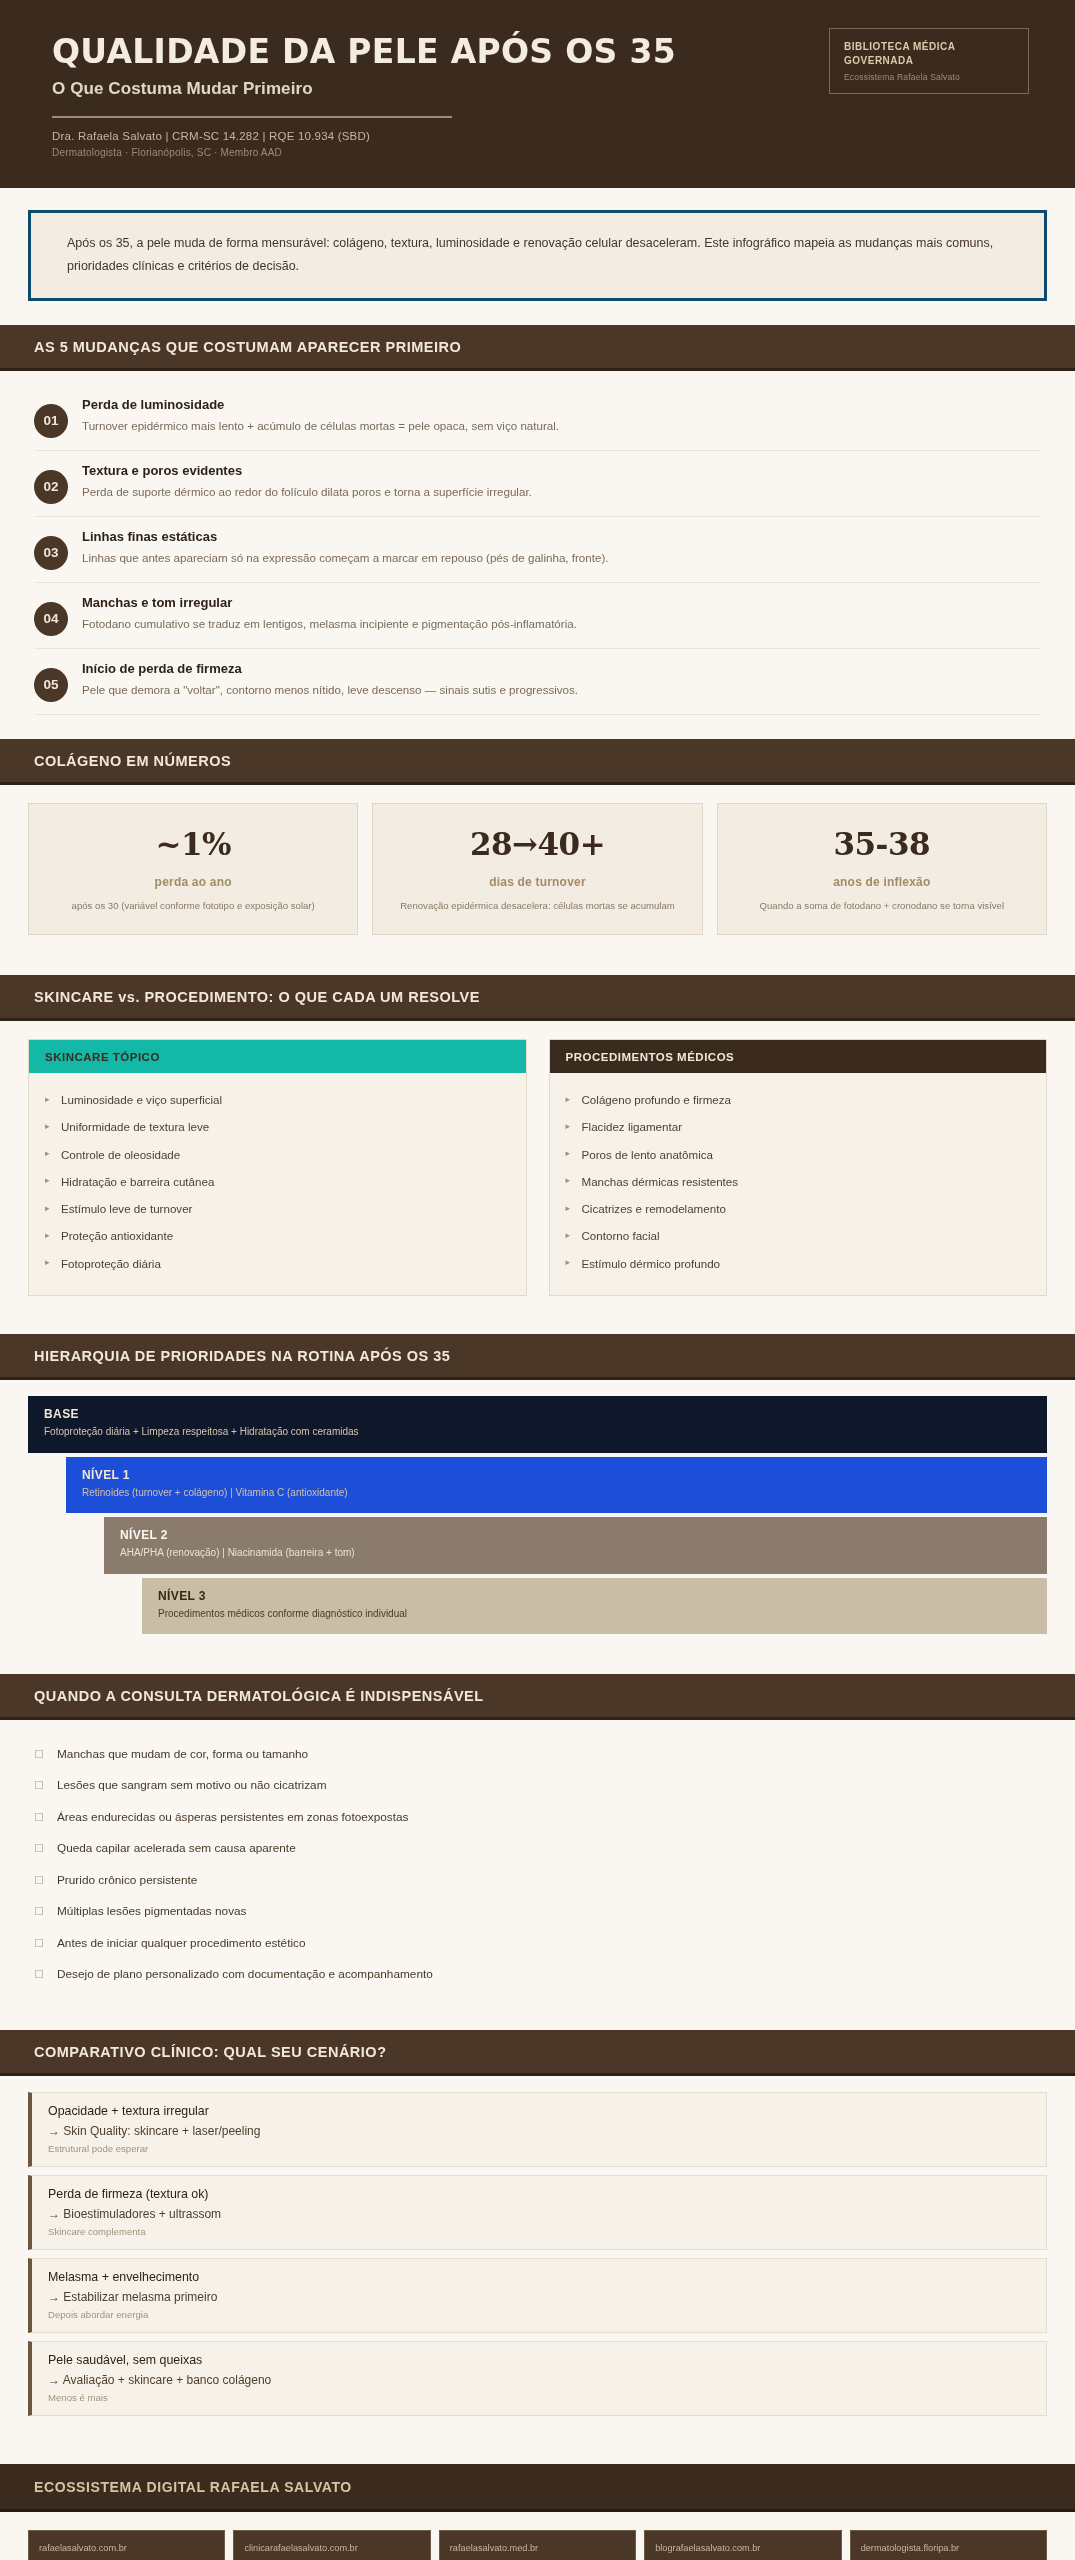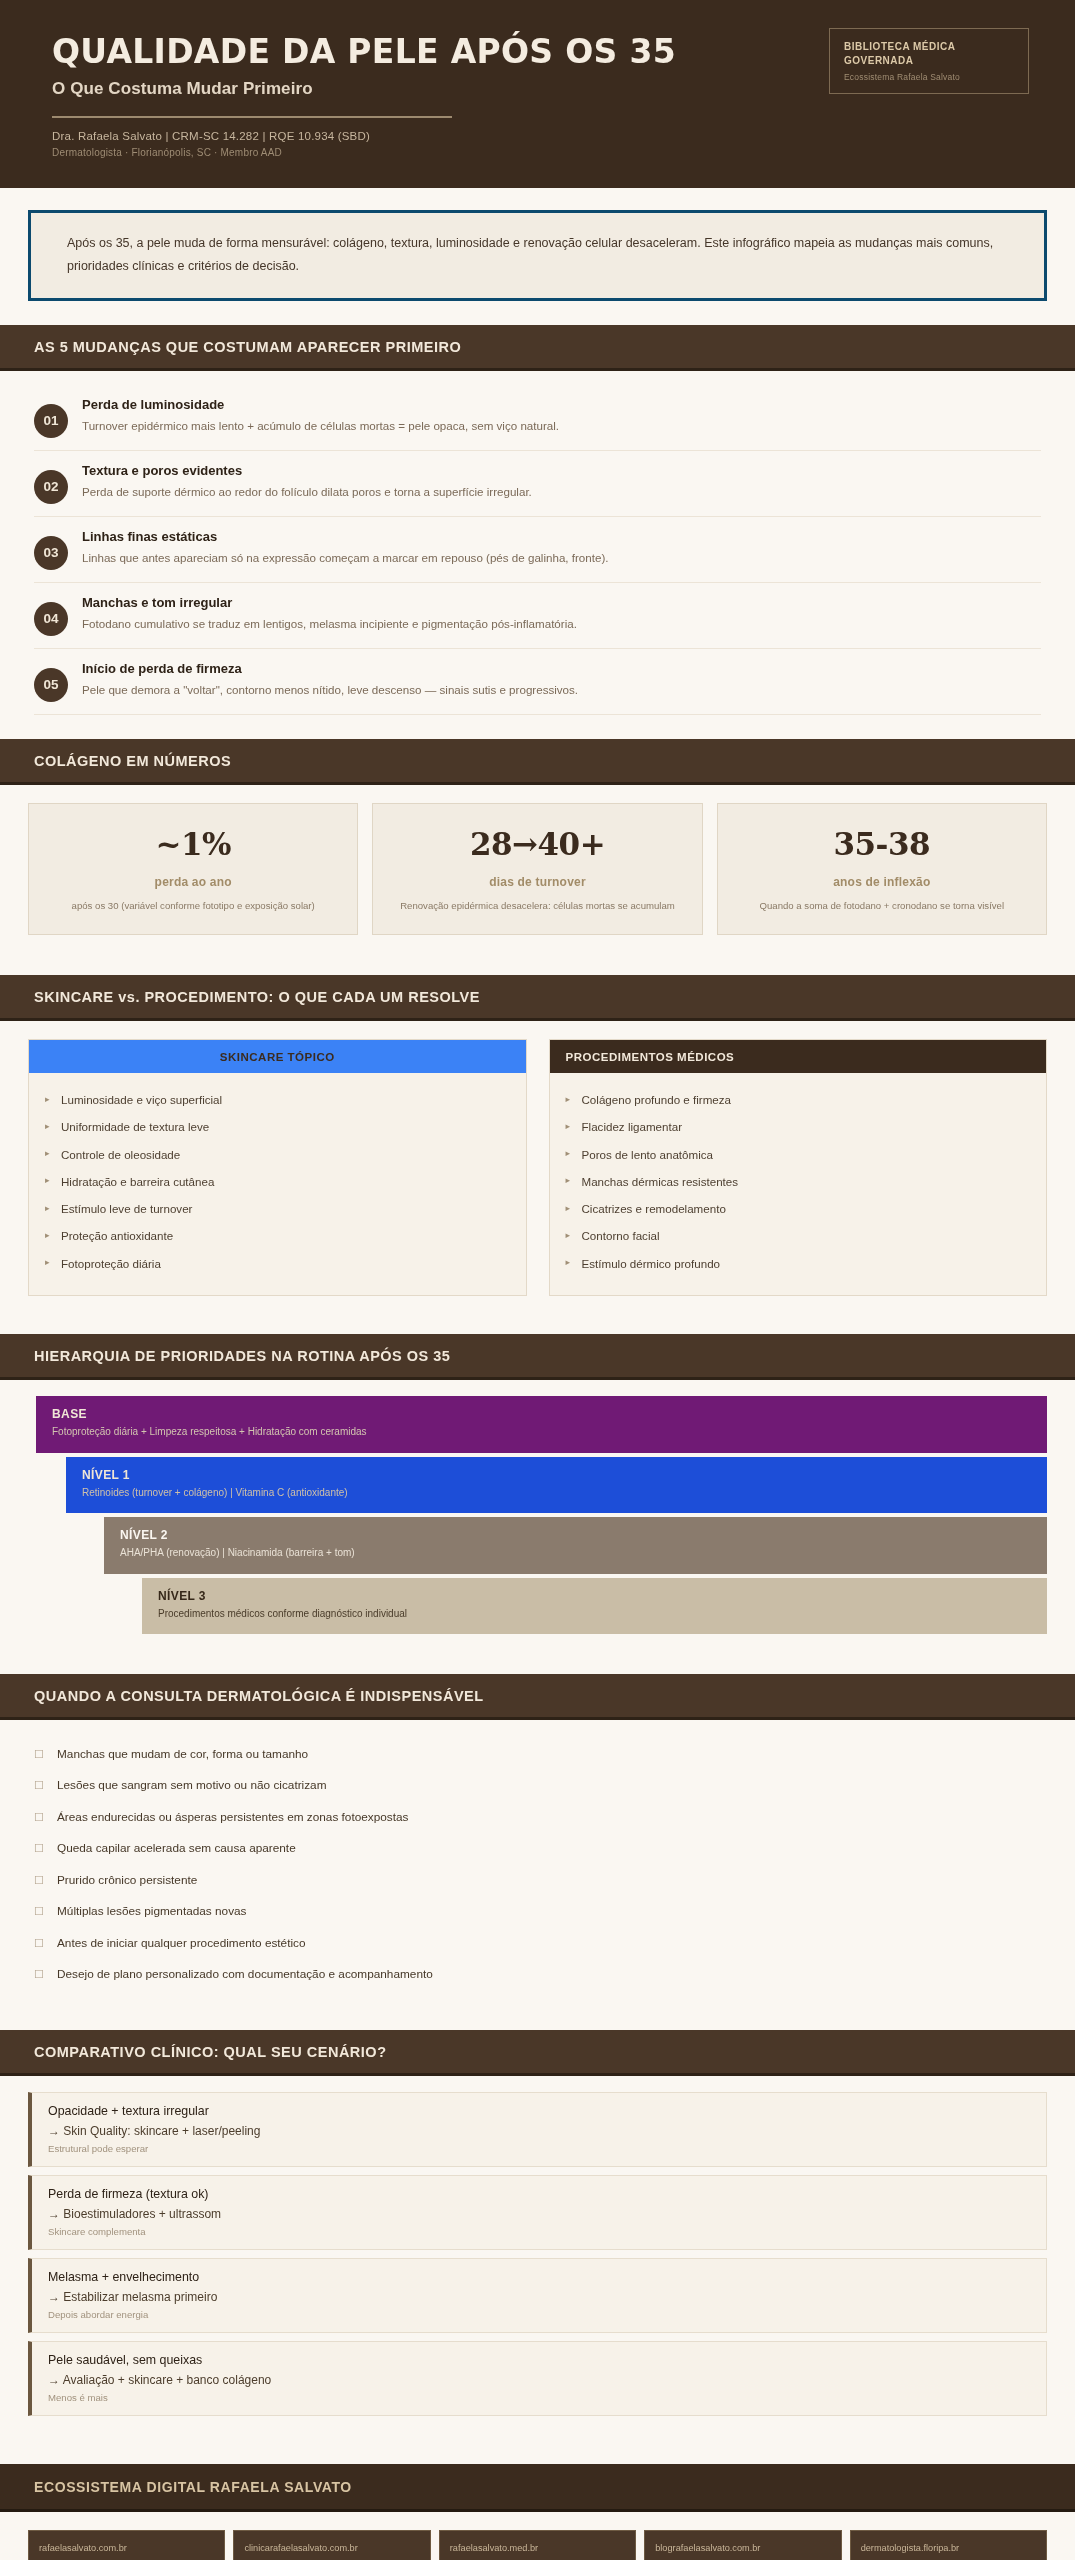--- a/index.html
+++ b/index.html
@@ -183,21 +183,21 @@
     flex: 1 1 0;
     background: #f7f2e9;
     border: 1px solid #e3d9c8;
   }
   .col-head {
     padding: 11px 16px 10px 16px;
     font-size: 11.5px;
     font-weight: bold;
     letter-spacing: 0.5px;
   }
-  .col-head.tan { background: #3b82f6; color: #3b2b1e; text-align: center; }
+  .col-head.tan { background: #14b8a6; color: #3b2b1e; }
   .col-head.dark { background: #3b2b1e; color: #f2e8da; }
   .col ul { list-style: none; padding: 14px 16px 18px 16px; }
   .col li {
     font-size: 11.6px;
     color: #4d3f30;
     padding: 5.5px 0 5.5px 16px;
     position: relative;
     line-height: 1.4;
   }
   .col li .bullet {
@@ -210,21 +210,21 @@
   
   .pyramid { padding: 16px 28px 18px 28px; }
   .prow { padding: 11px 16px 13px 16px; margin-bottom: 4px; }
   .prow .plabel {
     font-size: 12px;
     font-weight: bold;
     letter-spacing: 0.4px;
     margin-bottom: 4px;
   }
   .prow .pdesc { font-size: 10px; line-height: 1.45; }
-  .p-base  { background: #701a75; color: #f0e6d6; margin-left: 8px; }
+  .p-base  { background: #0f172a; color: #f0e6d6; margin-left: 0; }
   .p-base .pdesc { color: #d3c5b0; }
   .p-n1    { background: #1d4ed8; color: #f0e6d6; margin-left: 38px; }
   .p-n1 .pdesc { color: #cfc0a9; }
   .p-n2    { background: #8a7b6d; color: #fbf7f1; margin-left: 76px; }
   .p-n2 .pdesc { color: #eae2d6; }
   .p-n3    { background: #c9bda6; color: #362819; margin-left: 114px; }
   .p-n3 .pdesc { color: #4a3c2a; }
 
   
   .checklist { padding: 18px 34px 22px 34px; }

